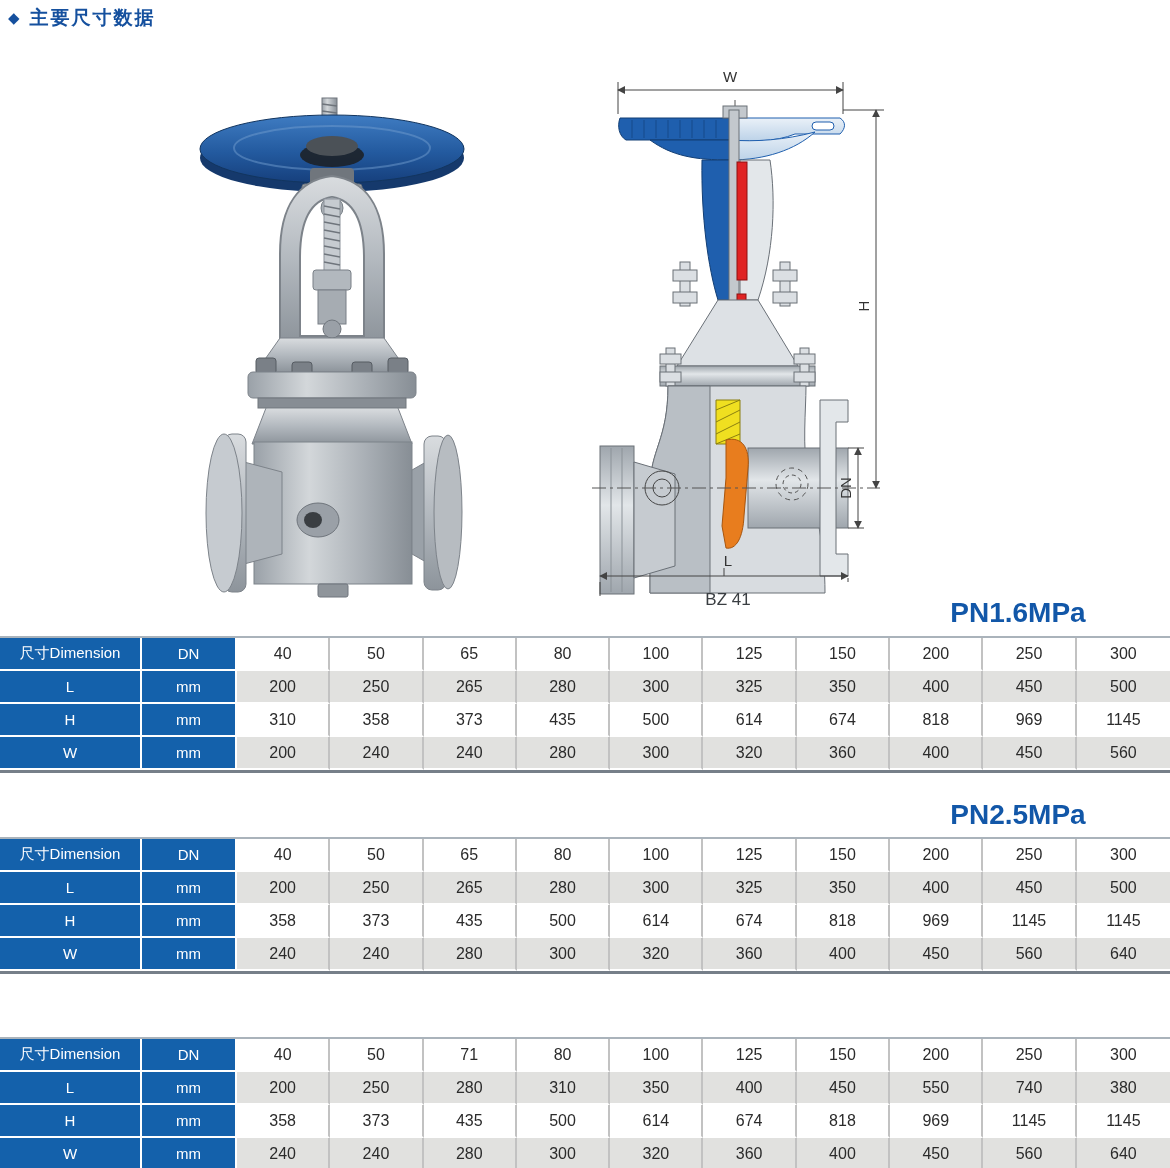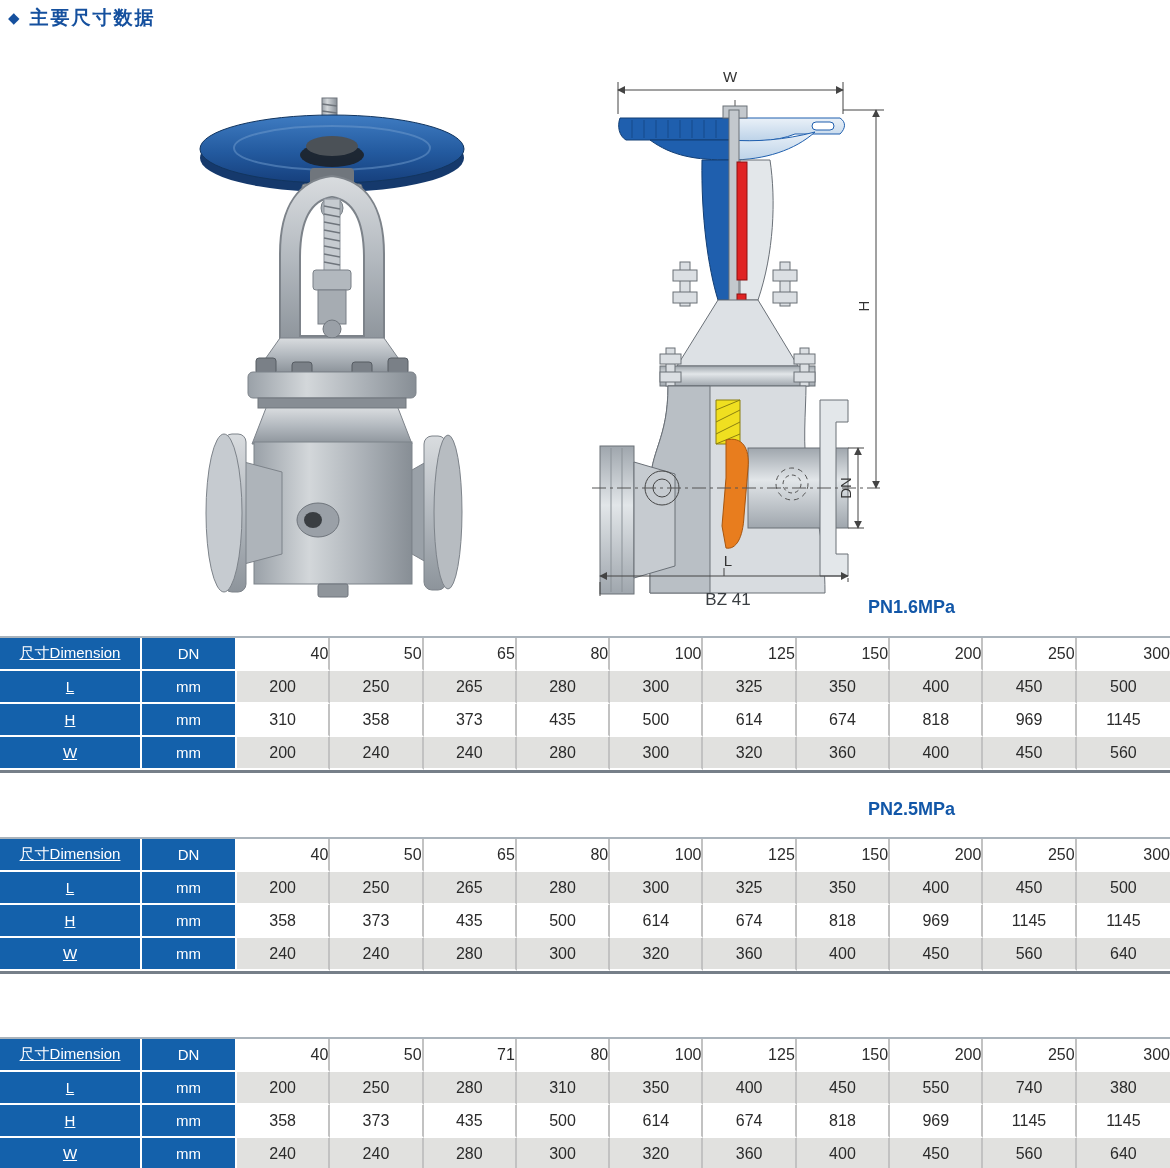--- a/index.html
+++ b/index.html
@@ -12,46 +12,46 @@
     position:absolute; top:5px; left:8px;
     font-size:19px; font-weight:bold; color:#15509e;
     display:flex; align-items:center; letter-spacing:2px;
   }
   .page-title .diamond { font-size:15px; margin-right:10px; letter-spacing:0; }
   
   .photo-svg   { position:absolute; left:150px; top:42px;  width:430px; height:560px; }
   .section-svg { position:absolute; left:580px; top:48px;  width:330px; height:562px; }
   
   .pn-label {
-    position:absolute; right:2px; width:300px; text-align:left;
-    font-size:18px; font-weight:bold; color:#1257a8; letter-spacing:0;
+    position:absolute; right:2px; width:300px; text-align:center;
+    font-size:28px; font-weight:bold; color:#1257a8; letter-spacing:0;
   }
   #pn1 { top:597px; } #pn2 { top:799px; } #pn3 { top:944px; }
   
   .dim-table {
     position:absolute; left:0; width:1170px;
     border-collapse:separate; border-spacing:0; table-layout:fixed;
     border-top:2px solid #aab3bb; border-bottom:3px solid #767f89;
     font-size:16px; color:#2b2b2b;
   }
   #t1 { top:636px; } #t2 { top:837px; } #t3 { top:1037px; }
   .dim-table th, .dim-table td {
     height:31px; padding:0; text-align:center; vertical-align:middle;
     font-weight:normal; border-bottom:2px solid #ffffff;
   }
   .dim-table .blue-cell {
     background:#1461ab; color:#ffffff; font-size:15px;
     border-right:2px solid #ffffff;
   }
   .dim-table .data-cell { border-right:2px solid #c2c2c2; }
   .dim-table .data-cell:last-child { border-right:none; }
-  .dim-table .row-head  .data-cell { background:#ffffff;text-align:right; }
+  .dim-table .row-head  .data-cell { background:#ffffff; }
   .dim-table .row-gray  .data-cell { background:#e1e1df; }
   .dim-table .row-white .data-cell { background:#ffffff; }
-  .col-label { width:140px;text-decoration:underline; } .col-unit { width:93px; }
+  .col-label { width:140px; } .col-unit { width:93px; }
   
   .dim-text { font-family:"Liberation Sans","DejaVu Sans",sans-serif; font-size:15px; fill:#333; }
   .cap-text { font-family:"Liberation Sans","DejaVu Sans",sans-serif; font-size:17px; fill:#3a3e42; }
 </style>
 </head>
 <body>
 
 <div class="page">
 
   <div class="page-title">

